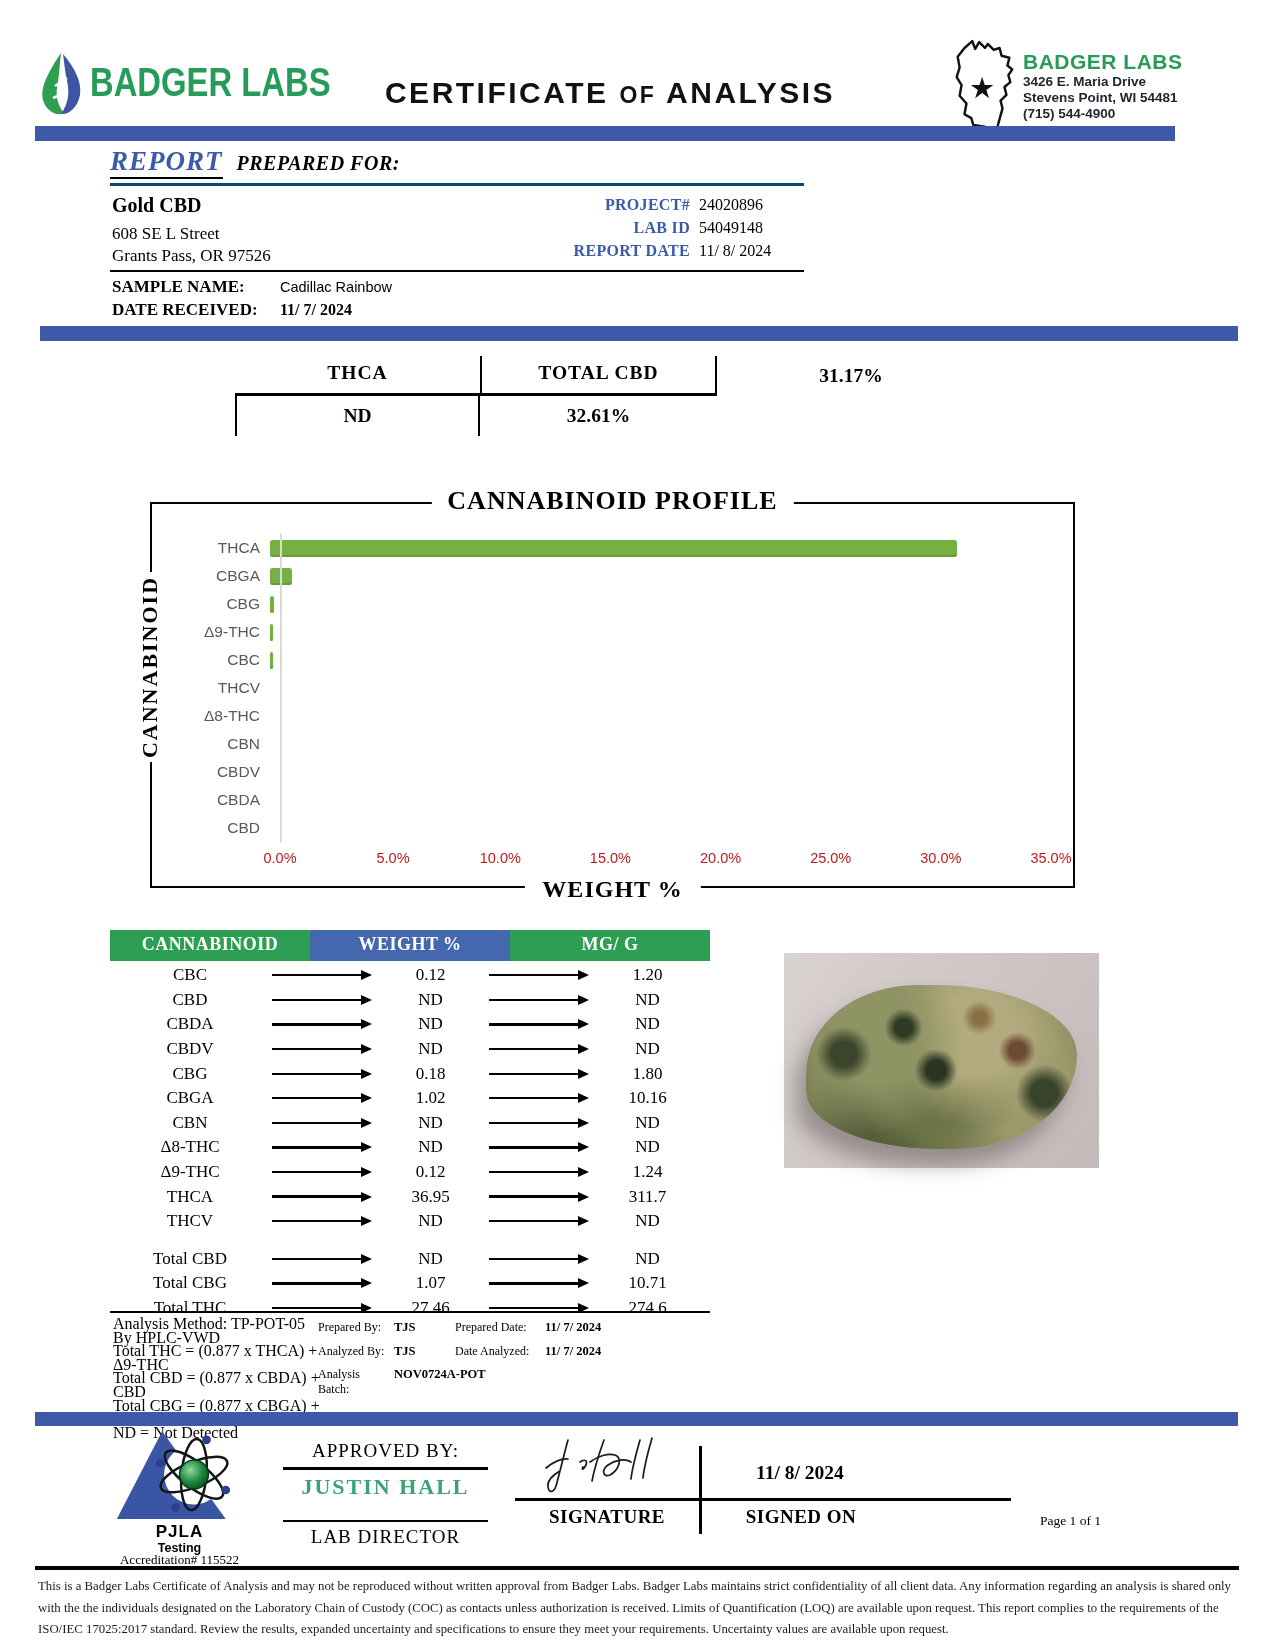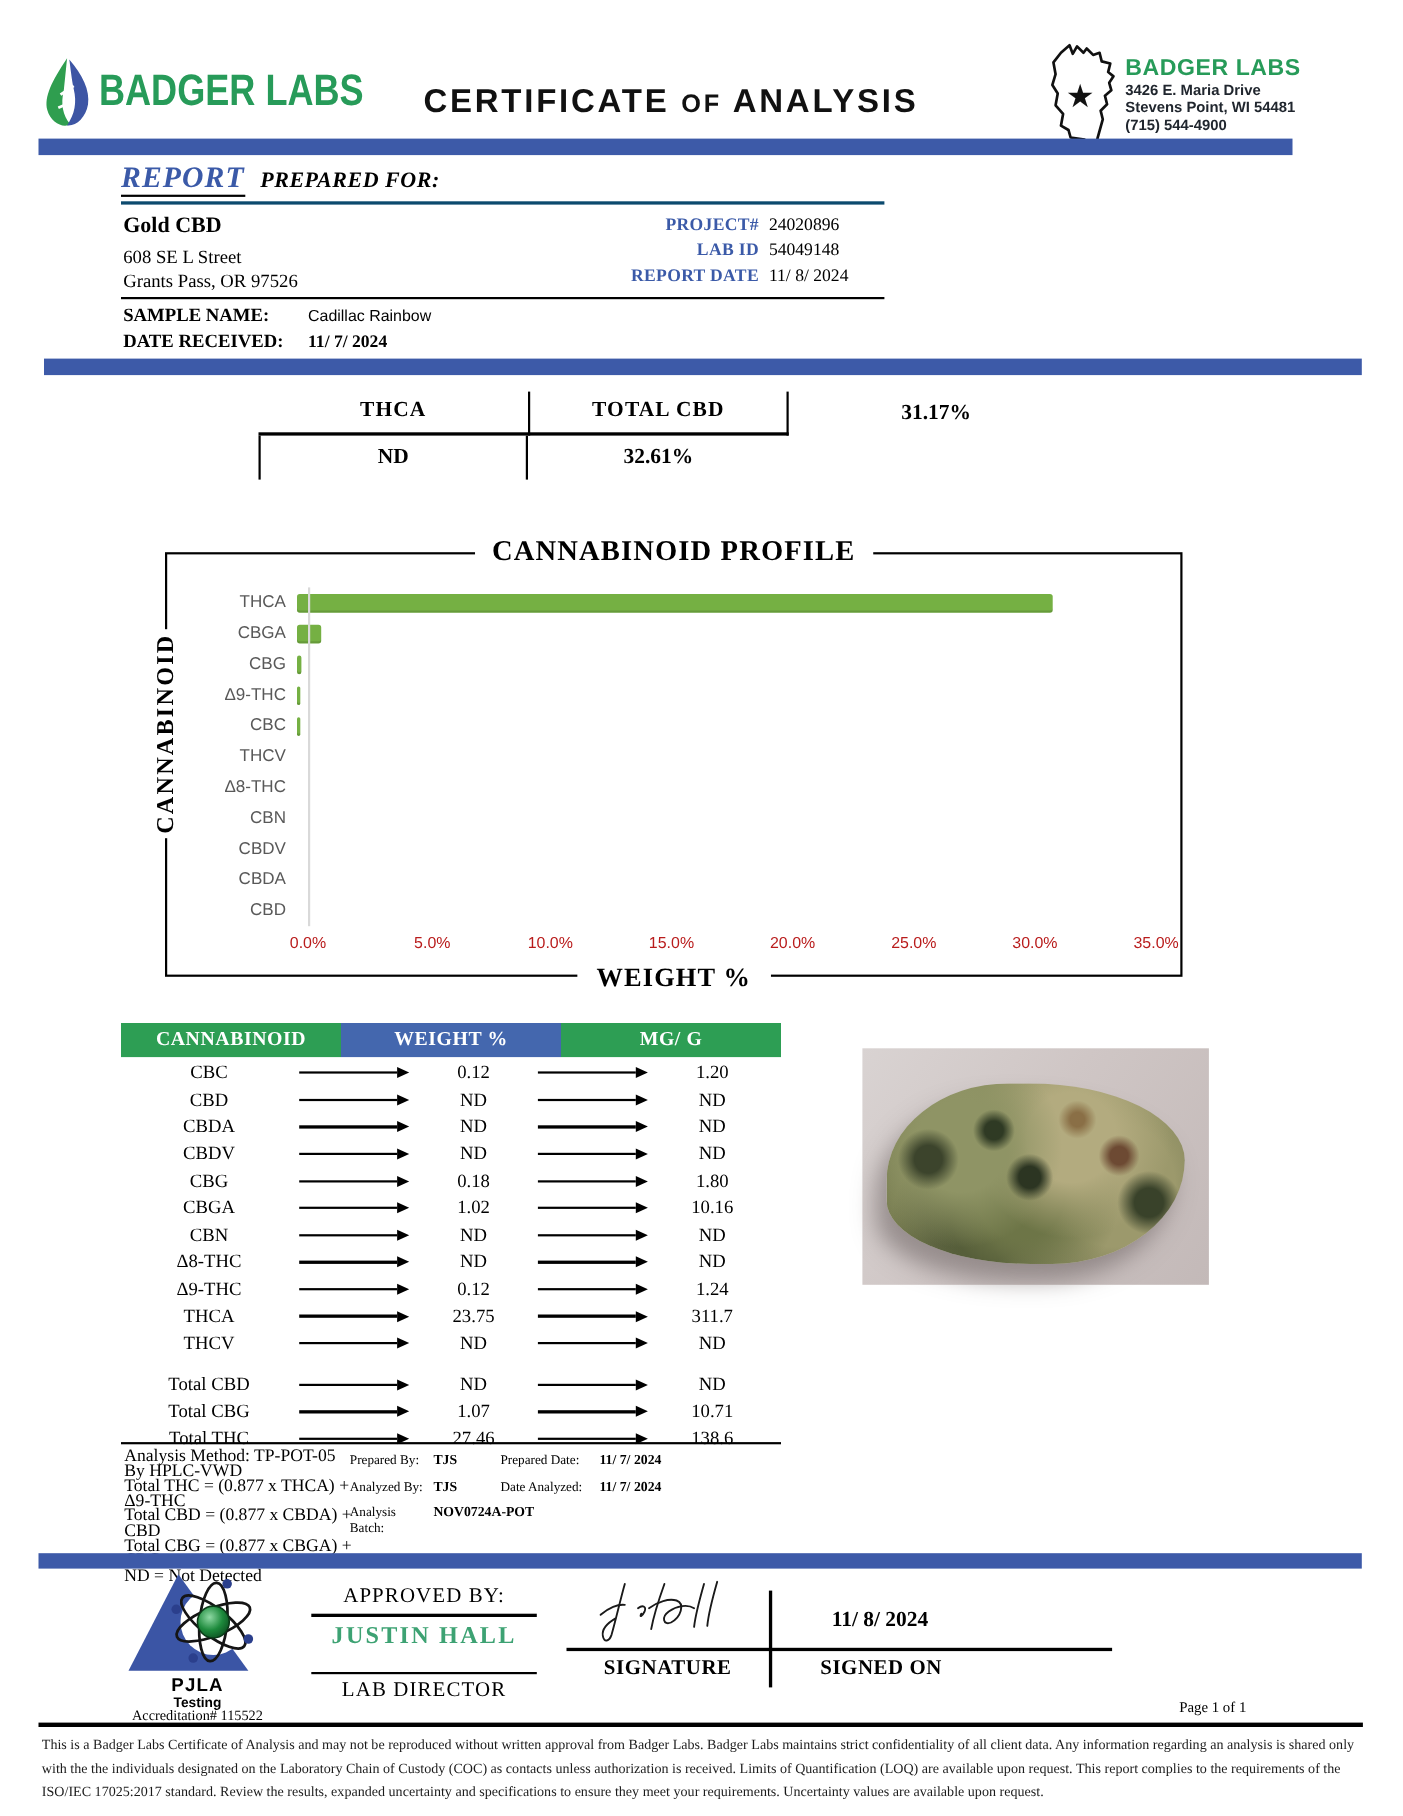--- a/index.html
+++ b/index.html
@@ -117,21 +117,21 @@
   .approved { position:absolute; left:283px; top:1440px; width:205px; }
   .ap1 { font-size:19px; text-align:center; letter-spacing:1px; padding-bottom:5px; border-bottom:3px solid #000; }
   .ap2 { color:#3da273; font-weight:bold; font-size:22px; letter-spacing:2px; text-align:center; padding:4px 0 20px; border-bottom:2.5px solid #000; }
   .ap3 { font-size:19px; text-align:center; letter-spacing:1px; padding-top:4px; }
   .sig-svg { position:absolute; left:540px; top:1430px; }
   .sig-vline { position:absolute; left:699px; top:1446px; width:2.5px; height:88px; background:#000; }
   .signed-date { position:absolute; left:715px; top:1462px; width:170px; text-align:center; font-weight:bold; font-size:19.5px; }
   .sig-hline { position:absolute; left:515px; top:1498px; width:496px; height:3px; background:#000; }
   .sig-label { position:absolute; left:515px; top:1506px; width:184px; text-align:center; font-weight:bold; font-size:19px; letter-spacing:0.5px; }
   .signedon-label { position:absolute; left:701px; top:1506px; width:200px; text-align:center; font-weight:bold; font-size:19px; letter-spacing:0.5px; }
-  .page-num { position:absolute; left:1040px; top:1544px; width:125px; text-align:center; font-size:13.5px; }
+  .page-num { position:absolute; left:1040px; top:1513px; width:125px; text-align:left; font-size:13.5px; }
   .footer-line { position:absolute; left:35px; top:1566px; width:1204px; height:3.5px; background:#000; }
   .disclaimer { position:absolute; left:38px; top:1576px; width:1202px; font-size:12.8px; line-height:21.5px; color:#1b1b1b; }
 </style>
 </head>
 <body>
 
 <div class="page">
 
   <svg class="leaf-logo" width="50" height="66" viewBox="0 0 50 66">
     <path d="M24,1 C10,22 3,36 6,48 C9,59 20,65 27,61 C20,53 18,42 21,30 C22,22 23,10 24,1 Z" fill="#2f9e4f"></path>
@@ -395,21 +395,21 @@
           <span class="head"></span>
         </span>
         <div class="tval">1.24</div>
       </div>
       <div class="trow">
         <div class="tname">THCA</div>
         <span class="arr">
           <span class="shaft"></span>
           <span class="head"></span>
         </span>
-        <div class="tval">23.75</div>
+        <div class="tval">36.95</div>
         <span class="arr">
           <span class="shaft"></span>
           <span class="head"></span>
         </span>
         <div class="tval">311.7</div>
       </div>
       <div class="trow">
         <div class="tname">THCV</div>
         <span class="arr">
           <span class="shaft"></span>
@@ -453,21 +453,21 @@
         <div class="tname">Total THC</div>
         <span class="arr">
           <span class="shaft"></span>
           <span class="head"></span>
         </span>
         <div class="tval">27.46</div>
         <span class="arr">
           <span class="shaft"></span>
           <span class="head"></span>
         </span>
-        <div class="tval">138.6</div>
+        <div class="tval">274.6</div>
       </div>
     </div>
   <div class="rt-bottomline"></div>
 
   <div class="notes-left" id="notes-left">
       <div class="nline">Analysis Method: TP-POT-05</div>
       <div class="nline">By HPLC-VWD</div>
       <div class="nline">Total THC = (0.877 x  THCA) + Δ9-THC</div>
       <div class="nline">Total CBD = (0.877 x  CBDA) + CBD</div>
       <div class="nline">Total CBG = (0.877 x  CBGA) + CBG</div>

